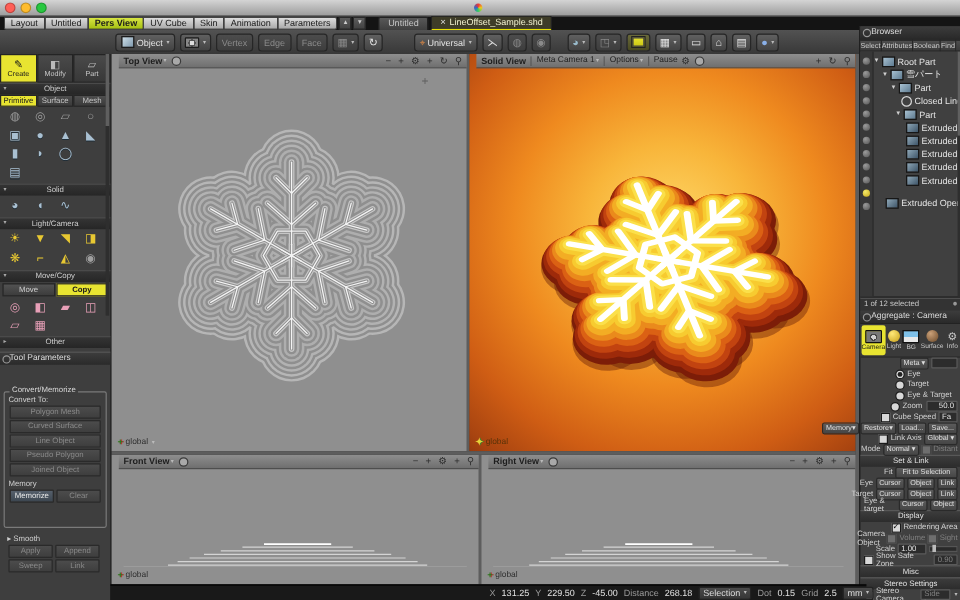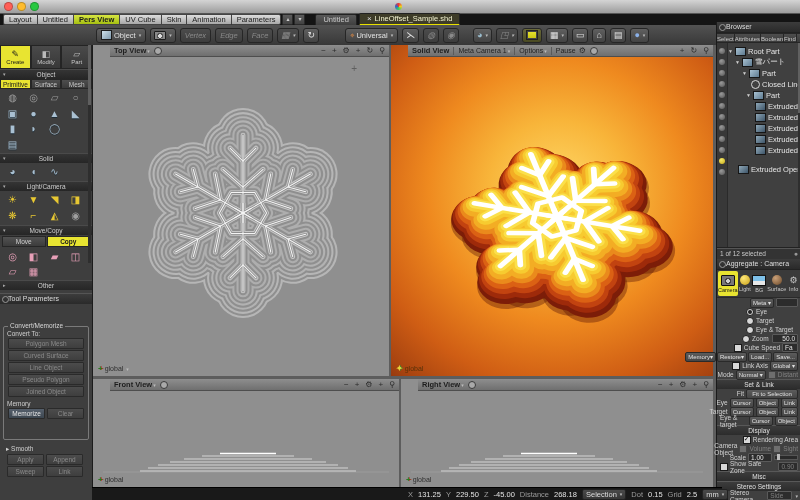--- a/index.html
+++ b/index.html
@@ -24,21 +24,21 @@
        background:linear-gradient(#5c5c5c,#424242);border:1px solid #2a2a2a;margin-left:1px;border-radius:1px;}
   .doctab{height:10px;line-height:10px;padding:0 7px;font-size:7.5px;color:#c6c6c6;
           background:linear-gradient(#585858,#3f3f3f);border:1px solid #222;margin-left:10px;border-radius:2px 2px 0 0;}
   .doctab.active{margin-left:2px;color:#f2f2d0;background:#3e3c28;border-bottom:2px solid #e8e000;}
   .doctab .x{color:#ddd;margin-right:3px;font-size:8px;}
   
   .toolbar{left:0;top:25px;width:800px;height:20px;background:linear-gradient(#525252,#383838);
            border-bottom:1px solid #1e1e1e;display:flex;align-items:center;}
   .tbtn{display:inline-flex;align-items:center;gap:2px;height:13px;padding:0 4px;font-size:7.5px;color:#e2e2e2;
         background:linear-gradient(#606060,#434343);border:1px solid #262626;border-radius:3px;margin-left:4px;}
-  .tbtn.dis{color:#8a8a8a;background:linear-gradient(#4c4c4c,#3d3d3d);font-style:italic;}
+  .tbtn.dis{color:#8a8a8a;background:linear-gradient(#4c4c4c,#3d3d3d);}
   .tbtn.icononly{padding:0 3px;}
   .tbtn.on{background:linear-gradient(#6a6a3a,#4a4a22);}
   .carat{font-size:5px;color:#bbb;margin-left:1px;}
   .gi{font-size:9px;line-height:9px;}
   .cubeic{width:9px;height:8px;background:linear-gradient(135deg,#cfe0ea,#7e98ac);border:1px solid #1c1c1c;display:inline-block;}
   .camic{width:10px;height:7px;border:1px solid #1c1c1c;border-radius:1px;display:inline-block;
          background:radial-gradient(circle at 50% 55%,#ddd 0 2px,#555 2px 3px,#888 3px);}
   .gridy{width:10px;height:8px;display:inline-block;background:
          linear-gradient(#e8e431,#c8c411);border:1px solid #222;
          box-shadow:inset 0 0 0 1px #444;}
@@ -75,21 +75,21 @@
   .groupbox{position:absolute;left:3px;top:281px;width:84px;height:112px;border:1px solid #7a7a7a;border-radius:2px;}
   .grouplabel{position:absolute;top:-5px;left:4px;background:#3e3e3e;padding:0 2px;font-size:6.5px;color:#d8d8d8;}
   .tp-lab{font-size:6.5px;color:#cfcfcf;margin:3px 0 1px 3px;}
   .tp-btn{display:block;width:74px;margin:1px auto;height:9px;line-height:9px;text-align:center;font-size:6.5px;
           color:#8a8a8a;background:linear-gradient(#4c4c4c,#3e3e3e);border:1px solid #2a2a2a;border-radius:1px;}
   .tp-half{display:flex;gap:2px;padding:0 4px;margin-top:1px;}
   .tp-half .tp-btn{flex:1;width:auto;margin:0;}
   .tp-btn.en{color:#e8e8e8;background:linear-gradient(#56606c,#3c4650);}
   
   .vp{background:#8f8f8f;overflow:hidden;}
-  .vhdr{position:absolute;left:17px;top:0;right:0;height:11px;background:linear-gradient(#8e8e8e,#6f6f6f);
+  .vhdr{position:absolute;left:6px;top:0;right:0;height:11px;background:linear-gradient(#8e8e8e,#6f6f6f);
         border-bottom:1px solid #4e4e4e;display:flex;align-items:center;font-size:7.5px;color:#1d1d1d;}
   .vhdr .nm{margin-left:4px;font-weight:bold;}
   .vhdr .sep{width:1px;height:8px;background:#5a5a5a;margin:0 4px;}
   .vhdr .sm{font-size:7px;color:#222;}
   .vico{font-size:8px;color:#2c2c2c;margin-left:3px;line-height:11px;}
   .vright{margin-left:auto;margin-right:4px;display:flex;align-items:center;gap:3px;}
   .vcirc{width:6px;height:6px;border:1px solid #3a3a3a;border-radius:50%;margin-left:4px;background:#a9a9a9;}
   .glb{position:absolute;left:5px;bottom:3px;font-size:7px;color:#2f2f2f;display:flex;align-items:center;gap:2px;}
   .glb .ax{color:#2a7a1e;font-weight:bold;font-size:8px;text-shadow:1px 0 #b33;}
   .split-v{background:#5d5d5d;}

